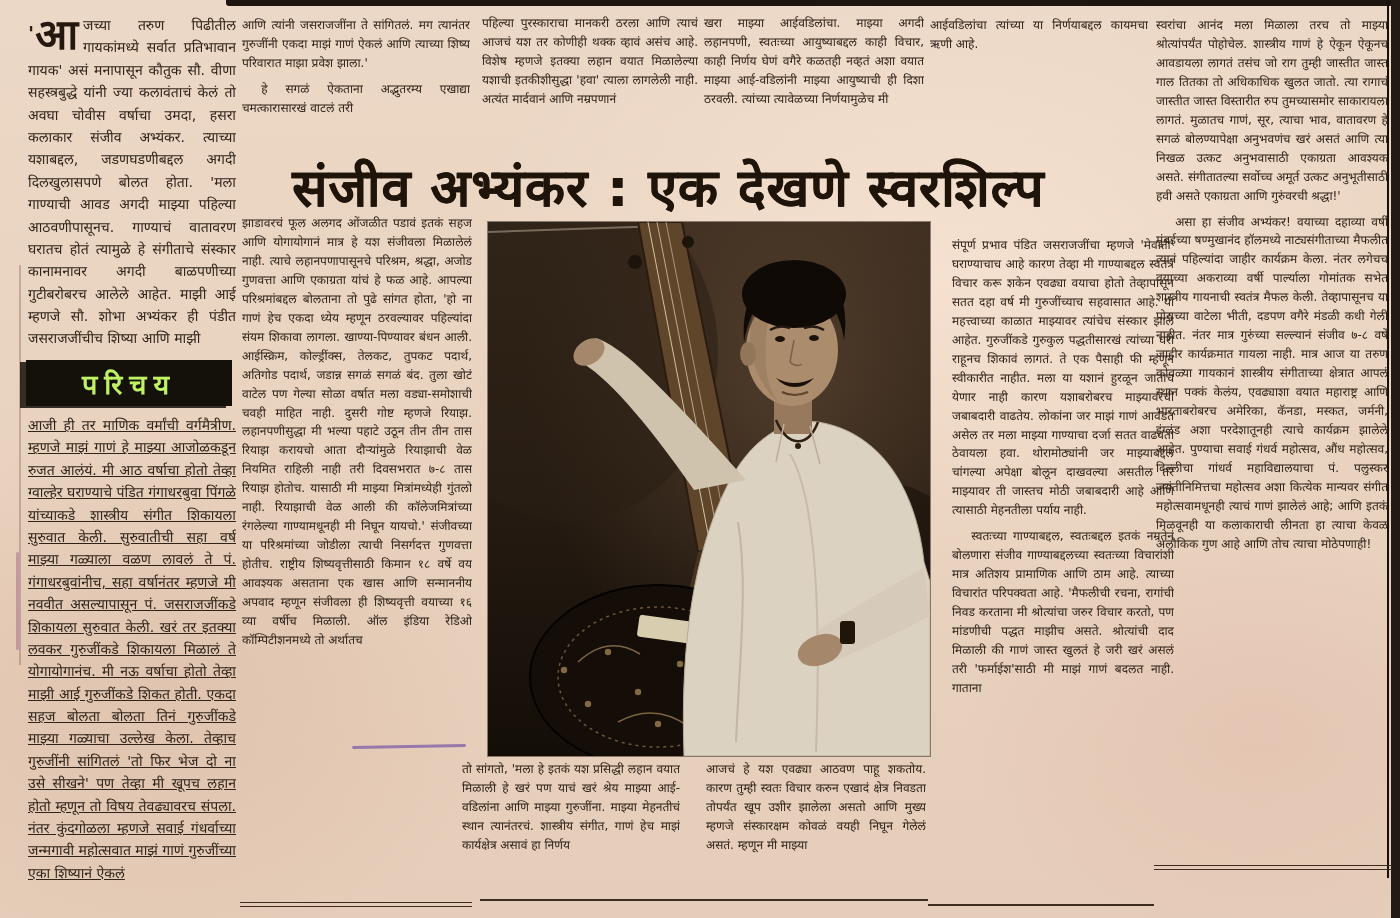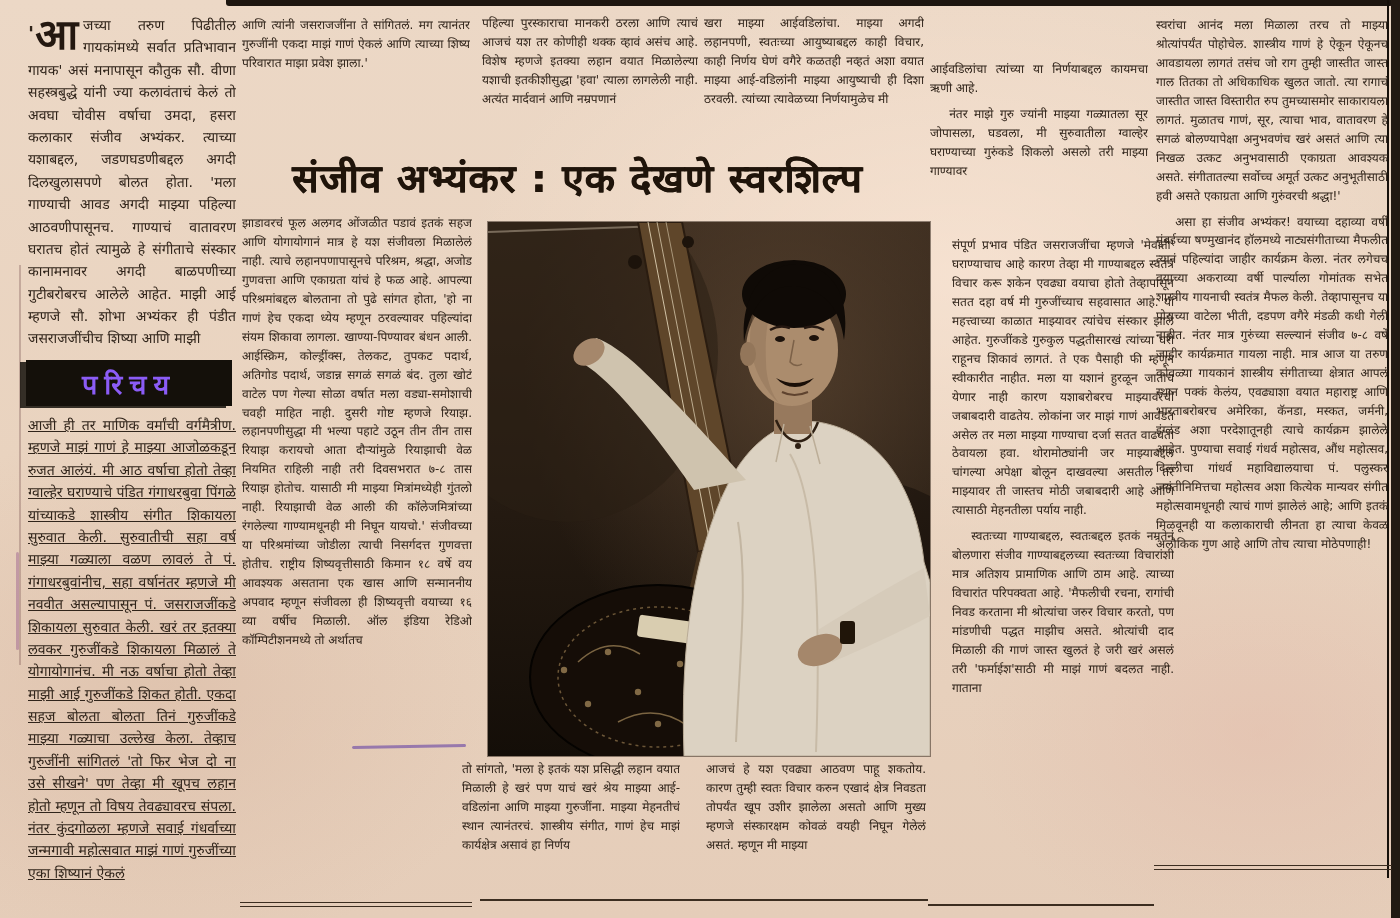--- a/index.html
+++ b/index.html
@@ -13,25 +13,25 @@
       linear-gradient(180deg,#ecd8c6 0%,#e9d3bf 50%,#e5cdb9 100%);
     font-family:"DejaVu Sans","Liberation Sans",sans-serif;
   }
   .block{position:absolute;overflow:hidden;color:#30241a;font-size:12px;line-height:1.58;text-align:justify;}
   .block p{margin:0 0 7px 0;}
   .block p.ind{text-indent:1.6em;}
   .c1{font-size:14px;line-height:1.6;}
   .lead-quote{float:left;font-size:20px;font-weight:bold;line-height:34px;margin:2px 1px 0 0;}
   .dropcap{float:left;font-size:42px;line-height:36px;font-weight:bold;margin:3px 5px 0 0;color:#241810;}
   .headline{position:absolute;left:292px;top:150px;width:872px;height:70px;margin:0;
-    font-size:39px;font-weight:bold;color:#1f140a;letter-spacing:1px;white-space:nowrap;
+    font-size:52px;font-weight:bold;color:#1f140a;letter-spacing:1px;white-space:nowrap;
     text-shadow:0.6px 0 0 #1f140a;}
   .kicker{position:absolute;left:26px;top:360px;width:206px;height:46px;background:#14100a;
     display:flex;align-items:center;justify-content:center;box-shadow:-6px 2px 0 rgba(20,16,10,.85);}
-  .kicker span{color:#8b5cf6;font-size:27px;font-weight:bold;letter-spacing:7px;}
+  .kicker span{color:#bef264;font-size:27px;font-weight:bold;letter-spacing:7px;}
   .photo{position:absolute;left:488px;top:222px;width:442px;height:534px;margin:0;
     box-shadow:0 0 0 1px rgba(40,28,18,.5), inset 0 0 30px rgba(0,0,0,.6);}
   .photo svg{display:block;}
   .rule{position:absolute;background:#3c2d20;}
   .rule.dbl{background:none;border-top:1.5px solid #3c2d20;border-bottom:1.5px solid #3c2d20;}
   .edge-top{position:absolute;left:226px;top:0;width:1167px;height:6px;background:#1d1610;border-radius:0 0 3px 3px;}
   .edge-right{position:absolute;left:1391px;top:0;width:9px;height:918px;background:#221a13;}
   .edge-right-inner{position:absolute;left:1387px;top:0;width:2px;height:878px;background:#16100a;}
   .fold-line{position:absolute;left:19px;top:265px;width:2px;height:400px;background:rgba(110,70,70,.30);}
   .pen-underline{position:absolute;left:352px;top:745px;width:114px;height:3px;background:rgba(126,92,168,.75);transform:rotate(-1deg);border-radius:2px;}
@@ -56,20 +56,21 @@
   <div class="kicker">
     <span>परिचय</span>
   </div>
 
   <section class="block c1" style="left:28px;top:414px;width:208px;height:496px;text-decoration:underline;">
     <p>आजी ही तर माणिक वर्मांची वर्गमैत्रीण. म्हणजे माझं गाणं हे माझ्या आजोळकडून रुजत आलंयं. मी आठ वर्षाचा होतो तेव्हा ग्वाल्हेर घराण्याचे पंडित गंगाधरबुवा पिंगळे यांच्याकडे शास्त्रीय संगीत शिकायला सुरुवात केली. सुरुवातीची सहा वर्ष माझ्या गळ्याला वळण लावलं ते पं. गंगाधरबुवांनीच, सहा वर्षानंतर म्हणजे मी नववीत असल्यापासून पं. जसराजजींकडे शिकायला सुरुवात केली. खरं तर इतक्या लवकर गुरुजींकडे शिकायला मिळालं ते योगायोगानंच. मी नऊ वर्षाचा होतो तेव्हा माझी आई गुरुजींकडे शिकत होती. एकदा सहज बोलता बोलता तिनं गुरुजींकडे माझ्या गळ्याचा उल्लेख केला. तेव्हाच गुरुजींनी सांगितलं 'तो फिर भेज दो ना उसे सीखने' पण तेव्हा मी खूपच लहान होतो म्हणून तो विषय तेवढ्यावरच संपला. नंतर कुंदगोळला म्हणजे सवाई गंधर्वाच्या जन्मगावी महोत्सवात माझं गाणं गुरुजींच्या एका शिष्यानं ऐकलं</p>
   </section>
 
   <section class="block" style="left:242px;top:16px;width:228px;height:136px;">
     <p>आणि त्यांनी जसराजजींना ते सांगितलं. मग त्यानंतर गुरुजींनी एकदा माझं गाणं ऐकलं आणि त्याच्या शिष्य परिवारात माझा प्रवेश झाला.'</p>
+    <p class="ind">हे सगळं ऐकताना अद्भुतरम्य एखाद्या चमत्कारासारखं वाटलं तरी</p>
   </section>
 
   <h1 class="headline">संजीव अभ्यंकर : एक देखणे स्वरशिल्प</h1>
 
   <section class="block" style="left:242px;top:214px;width:230px;height:680px;">
     <p>झाडावरचं फूल अलगद ओंजळीत पडावं इतकं सहज आणि योगायोगानं मात्र हे यश संजीवला मिळालेलं नाही. त्याचे लहानपणापासूनचे परिश्रम, श्रद्धा, अजोड गुणवत्ता आणि एकाग्रता यांचं हे फळ आहे. आपल्या परिश्रमांबद्दल बोलताना तो पुढे सांगत होता, 'हो ना गाणं हेच एकदा ध्येय म्हणून ठरवल्यावर पहिल्यांदा संयम शिकावा लागला. खाण्या-पिण्यावर बंधन आली. आईस्क्रिम, कोल्ड्रींक्स, तेलकट, तुपकट पदार्थ, अतिगोड पदार्थ, जडान्न सगळं सगळं बंद. तुला खोटं वाटेल पण गेल्या सोळा वर्षात मला वड्या-समोशाची चवही माहित नाही. दुसरी गोष्ट म्हणजे रियाझ. लहानपणीसुद्धा मी भल्या पहाटे उठून तीन तीन तास रियाझ करायचो आता दौऱ्यांमुळे रियाझाची वेळ नियमित राहिली नाही तरी दिवसभरात ७-८ तास रियाझ होतोच. यासाठी मी माझ्या मित्रांमध्येही गुंतलो नाही. रियाझाची वेळ आली की कॉलेजमित्रांच्या रंगलेल्या गाण्यामधूनही मी निघून यायचो.' संजीवच्या या परिश्रमांच्या जोडीला त्याची निसर्गदत्त गुणवत्ता होतीच. राष्ट्रीय शिष्यवृत्तीसाठी किमान १८ वर्षे वय आवश्यक असताना एक खास आणि सन्माननीय अपवाद म्हणून संजीवला ही शिष्यवृत्ती वयाच्या १६ व्या वर्षीच मिळाली. ऑल इंडिया रेडिओ कॉम्पिटीशनमध्ये तो अर्थातच</p>
   </section>
 
   <section class="block" style="left:704px;top:14px;width:220px;height:140px;">
     <p>खरा माझ्या आईवडिलांचा. माझ्या अगदी लहानपणी, स्वतःच्या आयुष्याबद्दल काही विचार, काही निर्णय घेणं वगैरे कळतही नव्हतं अशा वयात माझ्या आई-वडिलांनी माझ्या आयुष्याची ही दिशा ठरवली. त्यांच्या त्यावेळच्या निर्णयामुळेच मी</p>
@@ -153,23 +154,22 @@
   </figure>
 
   <section class="block" style="left:462px;top:760px;width:218px;height:146px;">
     <p>तो सांगतो, 'मला हे इतकं यश प्रसिद्धी लहान वयात मिळाली हे खरं पण याचं खरं श्रेय माझ्या आई-वडिलांना आणि माझ्या गुरुजींना. माझ्या मेहनतीचं स्थान त्यानंतरचं. शास्त्रीय संगीत, गाणं हेच माझं कार्यक्षेत्र असावं हा निर्णय</p>
   </section>
 
   <section class="block" style="left:706px;top:760px;width:220px;height:146px;">
     <p>आजचं हे यश एवढ्या आठवण पाहू शकतोय. कारण तुम्ही स्वतः विचार करुन एखादं क्षेत्र निवडता तोपर्यंत खूप उशीर झालेला असतो आणि मुख्य म्हणजे संस्कारक्षम कोवळं वयही निघून गेलेलं असतं. म्हणून मी माझ्या</p>
   </section>
 
-  <section class="block" style="left:930px;top:16px;width:218px;height:136px;margin-top:44px;">
+  <section class="block" style="left:930px;top:16px;width:218px;height:136px;">
     <p>आईवडिलांचा त्यांच्या या निर्णयाबद्दल कायमचा ऋणी आहे.</p>
-    <p class="ind">नंतर माझे गुरु ज्यांनी माझ्या गळ्यातला सूर जोपासला, घडवला, मी सुरुवातीला ग्वाल्हेर घराण्याच्या गुरुंकडे शिकलो असलो तरी माझ्या गाण्यावर</p>
   </section>
 
   <section class="block" style="left:952px;top:236px;width:222px;height:666px;">
     <p>संपूर्ण प्रभाव पंडित जसराजजींचा म्हणजे 'मेवाती' घराण्याचाच आहे कारण तेव्हा मी गाण्याबद्दल स्वतंत्र विचार करू शकेन एवढ्या वयाचा होतो तेव्हापासून सतत दहा वर्ष मी गुरुजींच्याच सहवासात आहे. या महत्त्वाच्या काळात माझ्यावर त्यांचेच संस्कार झाले आहेत. गुरुजींकडे गुरुकुल पद्धतीसारखं त्यांच्या घरी राहूनच शिकावं लागतं. ते एक पैसाही फी म्हणून स्वीकारीत नाहीत. मला या यशानं हुरळून जाताच येणार नाही कारण यशाबरोबरच माझ्यावरची जबाबदारी वाढतेय. लोकांना जर माझं गाणं आवडत असेल तर मला माझ्या गाण्याचा दर्जा सतत वाढवता ठेवायला हवा. थोरामोठ्यांनी जर माझ्याबद्दल चांगल्या अपेक्षा बोलून दाखवल्या असतील तर माझ्यावर ती जास्तच मोठी जबाबदारी आहे आणि त्यासाठी मेहनतीला पर्याय नाही.</p>
     <p class="ind">स्वतःच्या गाण्याबद्दल, स्वतःबद्दल इतकं नम्रतेनं बोलणारा संजीव गाण्याबद्दलच्या स्वतःच्या विचारांशी मात्र अतिशय प्रामाणिक आणि ठाम आहे. त्याच्या विचारांत परिपक्वता आहे. 'मैफलीची रचना, रागांची निवड करताना मी श्रोत्यांचा जरुर विचार करतो, पण मांडणीची पद्धत माझीच असते. श्रोत्यांची दाद मिळाली की गाणं जास्त खुलतं हे जरी खरं असलं तरी 'फर्माईश'साठी मी माझं गाणं बदलत नाही. गाताना</p>
   </section>
 
   <section class="block" style="left:1156px;top:16px;width:232px;height:846px;">
     <p>स्वरांचा आनंद मला मिळाला तरच तो माझ्या श्रोत्यांपर्यंत पोहोचेल. शास्त्रीय गाणं हे ऐकून ऐकूनच आवडायला लागतं तसंच जो राग तुम्ही जास्तीत जास्त गाल तितका तो अधिकाधिक खुलत जातो. त्या रागाचं जास्तीत जास्त विस्तारीत रुप तुमच्यासमोर साकारायला लागतं. मुळातच गाणं, सूर, त्याचा भाव, वातावरण हे सगळं बोलण्यापेक्षा अनुभवणंच खरं असतं आणि त्या निखळ उत्कट अनुभवासाठी एकाग्रता आवश्यक असते. संगीतातल्या सर्वोच्च अमूर्त उत्कट अनुभूतीसाठी हवी असते एकाग्रता आणि गुरुंवरची श्रद्धा!'</p>
     <p class="ind">असा हा संजीव अभ्यंकर! वयाच्या दहाव्या वर्षी मुंबईच्या षण्मुखानंद हॉलमध्ये नाट्यसंगीताच्या मैफलीत त्यानं पहिल्यांदा जाहीर कार्यक्रम केला. नंतर लगेचच वयाच्या अकराव्या वर्षी पार्ल्याला गोमांतक सभेत शास्त्रीय गायनाची स्वतंत्र मैफल केली. तेव्हापासूनच या पोराच्या वाटेला भीती, दडपण वगैरे मंडळी कधी गेली नाहीत. नंतर मात्र गुरुंच्या सल्ल्यानं संजीव ७-८ वर्षे जाहीर कार्यक्रमात गायला नाही. मात्र आज या तरुण कोवळ्या गायकानं शास्त्रीय संगीताच्या क्षेत्रात आपलं स्थान पक्कं केलंय, एवढ्याशा वयात महाराष्ट्र आणि भारताबरोबरच अमेरिका, कॅनडा, मस्कत, जर्मनी, इंग्लंड अशा परदेशातूनही त्याचे कार्यक्रम झालेले आहेत. पुण्याचा सवाई गंधर्व महोत्सव, औंध महोत्सव, दिल्लीचा गांधर्व महाविद्यालयाचा पं. पलुस्कर जयंतीनिमित्तचा महोत्सव अशा कित्येक मान्यवर संगीत महोत्सवामधूनही त्याचं गाणं झालेलं आहे; आणि इतकं मिळवूनही या कलाकाराची लीनता हा त्याचा केवळ अलौकिक गुण आहे आणि तोच त्याचा मोठेपणाही!</p>

